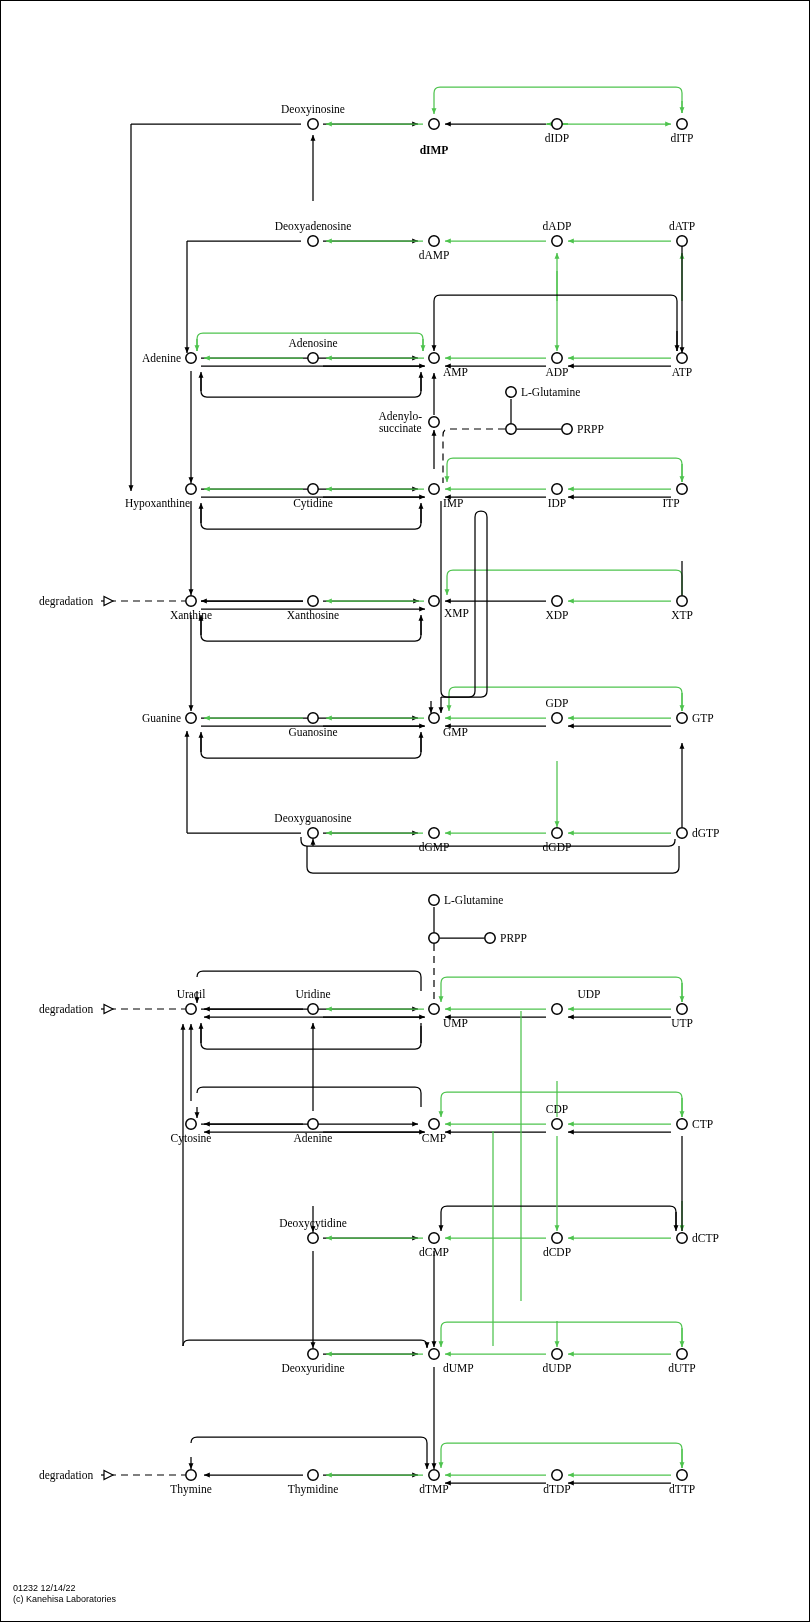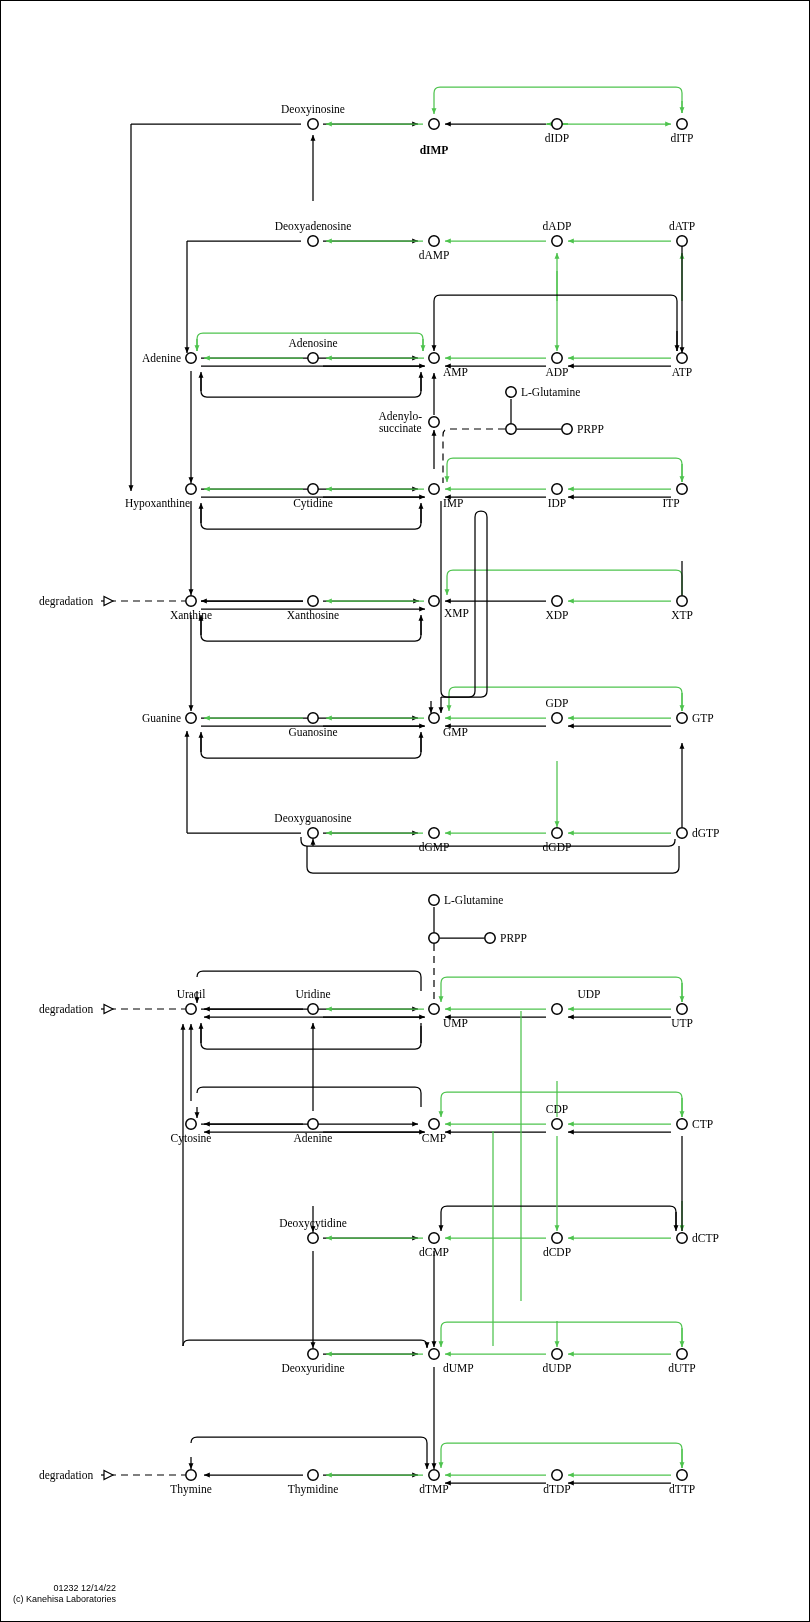--- a/index.html
+++ b/index.html
@@ -31,21 +31,21 @@
   }
   .lbl-r{transform:translate(0,-50%);}            
   .lbl-l{transform:translate(-100%,-50%);}        
   .lbl-b{transform:translate(-50%,0);}            
   .lbl-t{transform:translate(-50%,-100%);}        
   .lbl-bl{transform:translate(0,0);}          
   .two-line{text-align:center;}
   #footer{
     position:absolute;left:12px;top:1582px;
     font-family:"Liberation Sans","DejaVu Sans",sans-serif;
-    font-size:9px;color:#000000;line-height:1.18;white-space:pre;text-align:right;
+    font-size:9px;color:#000000;line-height:1.18;white-space:pre;
   }
 </style>
 </head>
 <body>
 
 <div id="page">
 
 
   <svg id="map-svg" viewBox="0 0 810 1622" xmlns="http://www.w3.org/2000/svg">
     <defs>

